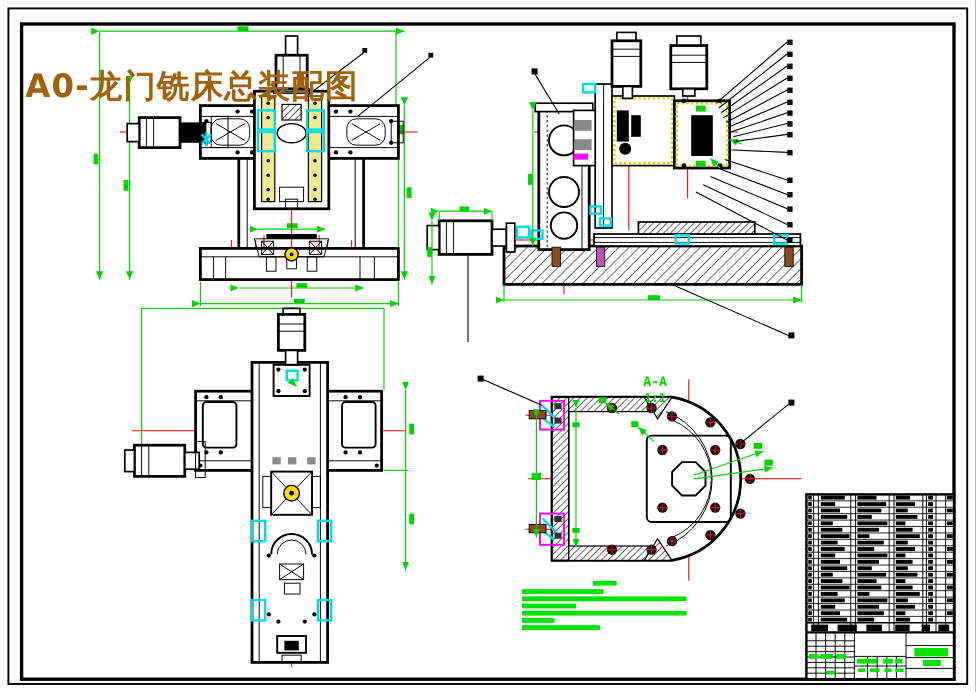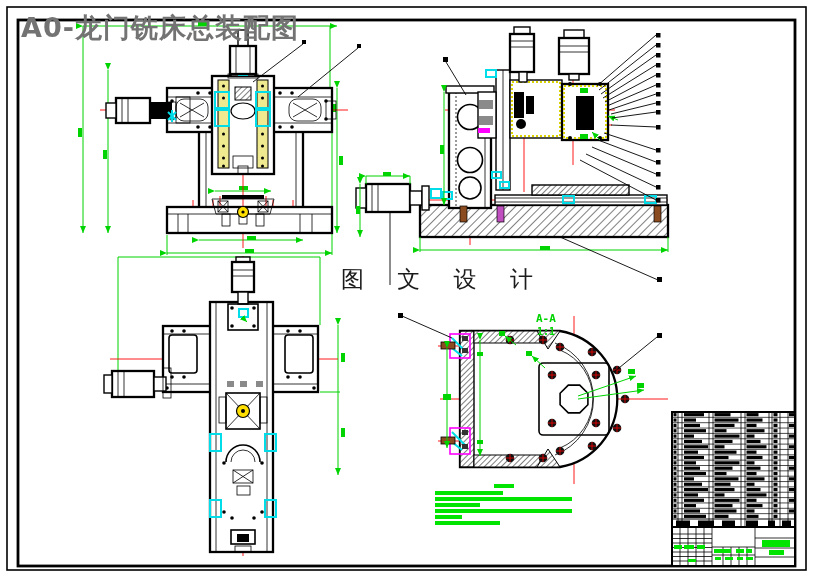--- a/index.html
+++ b/index.html
@@ -778,15 +778,14 @@
           <rect x="715" y="557" width="6" height="3" fill="#00e400"></rect>
           <rect x="725" y="557" width="8" height="3" fill="#00e400"></rect>
           <rect x="737" y="557" width="6" height="3" fill="#00e400"></rect>
           <rect x="746" y="557" width="7" height="3" fill="#00e400"></rect>
           <rect x="762" y="540" width="28" height="7" fill="#00e400"></rect>
           <rect x="769" y="550" width="15" height="5" fill="#00e400"></rect>
         </g>
   </g>
 </svg>
 
-<div id="title" class="abs" style="color: #737373;">A0-龙门铣床总装配图</div>
-<div id="wm" class="abs" style="color: rgb(27, 27, 27);">图 文 设 计</div>
+<div id="title" class="abs" style="color: #a16207; margin-top: 44px;">A0-龙门铣床总装配图</div>
 </div>
 
 </body></html>

